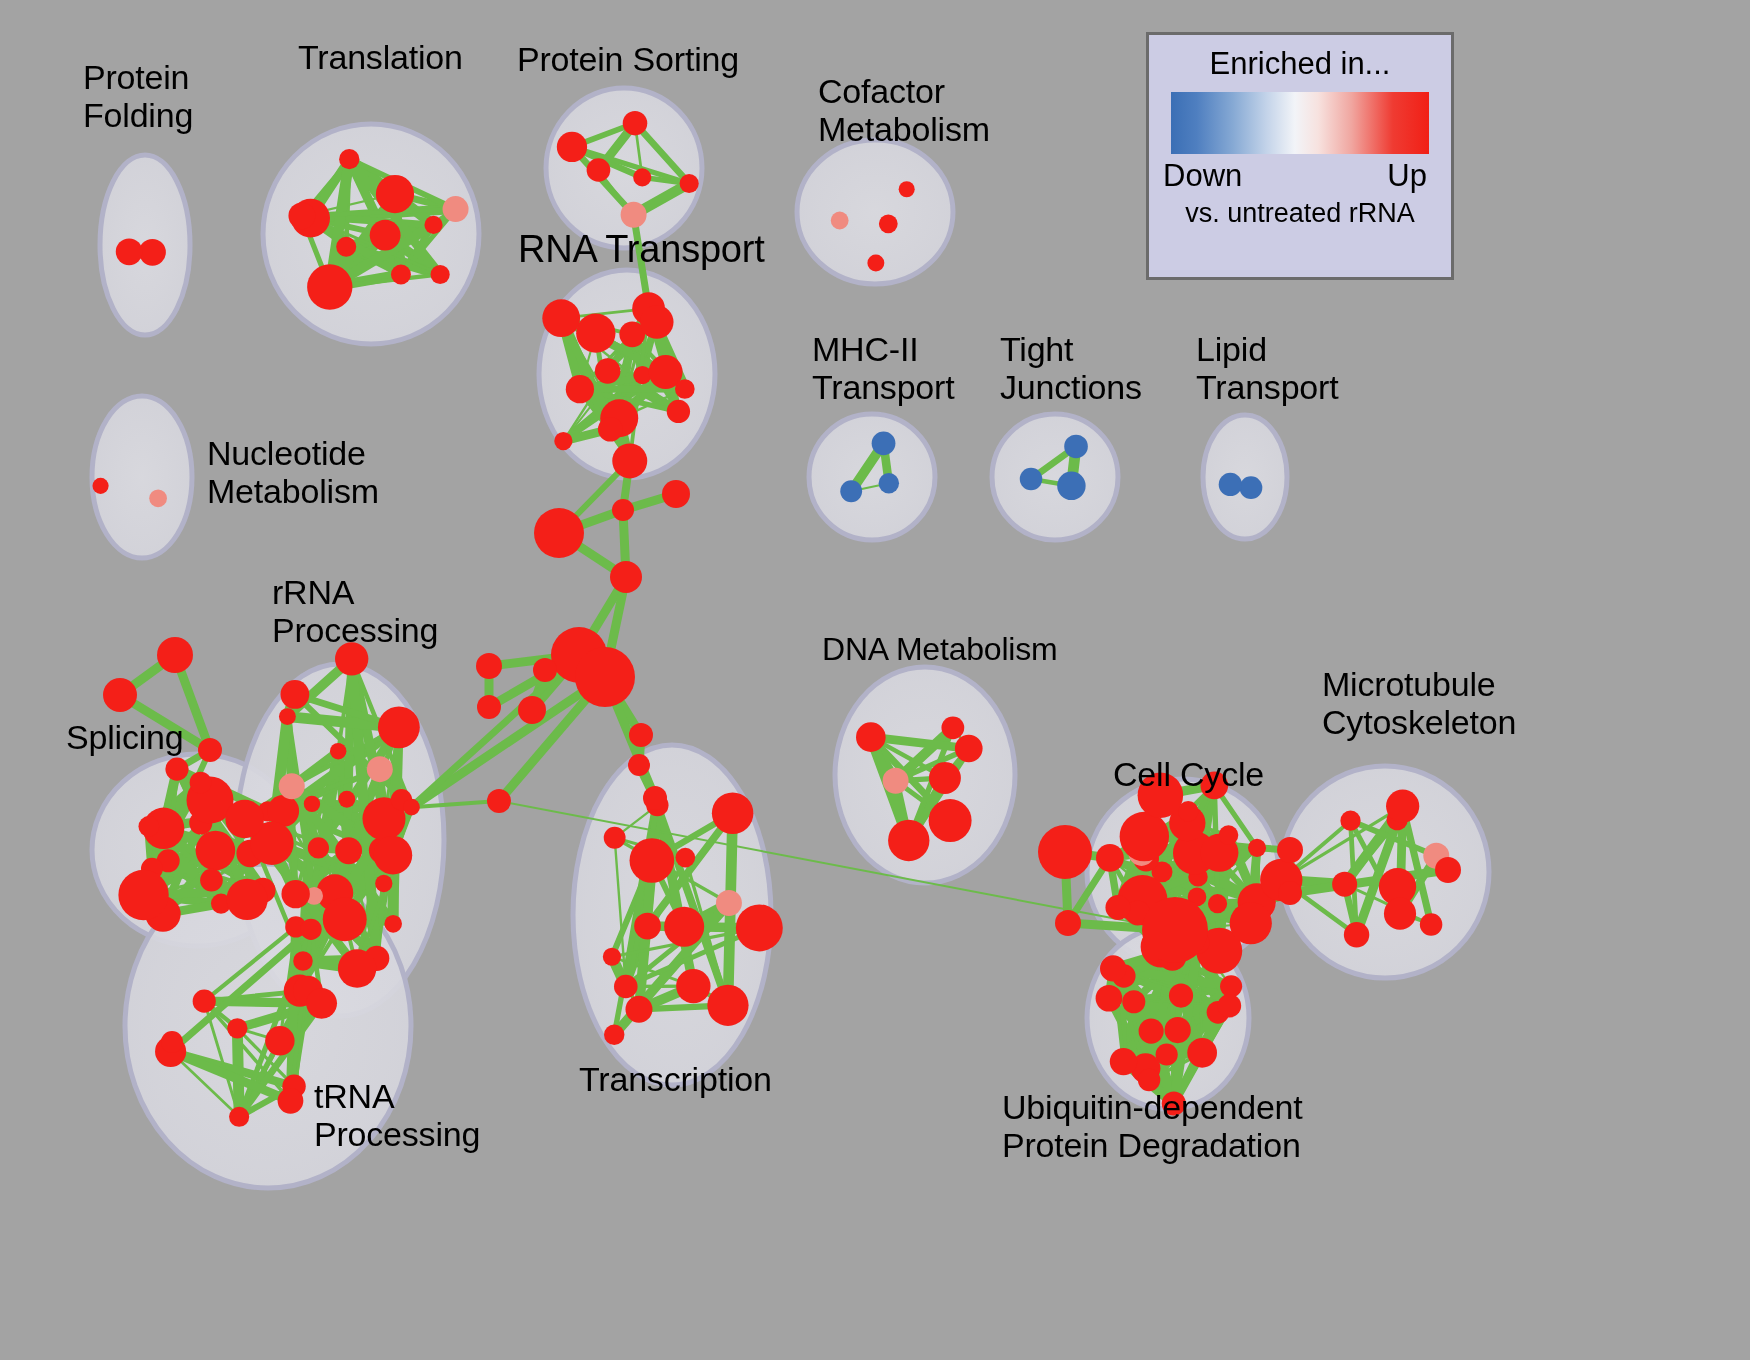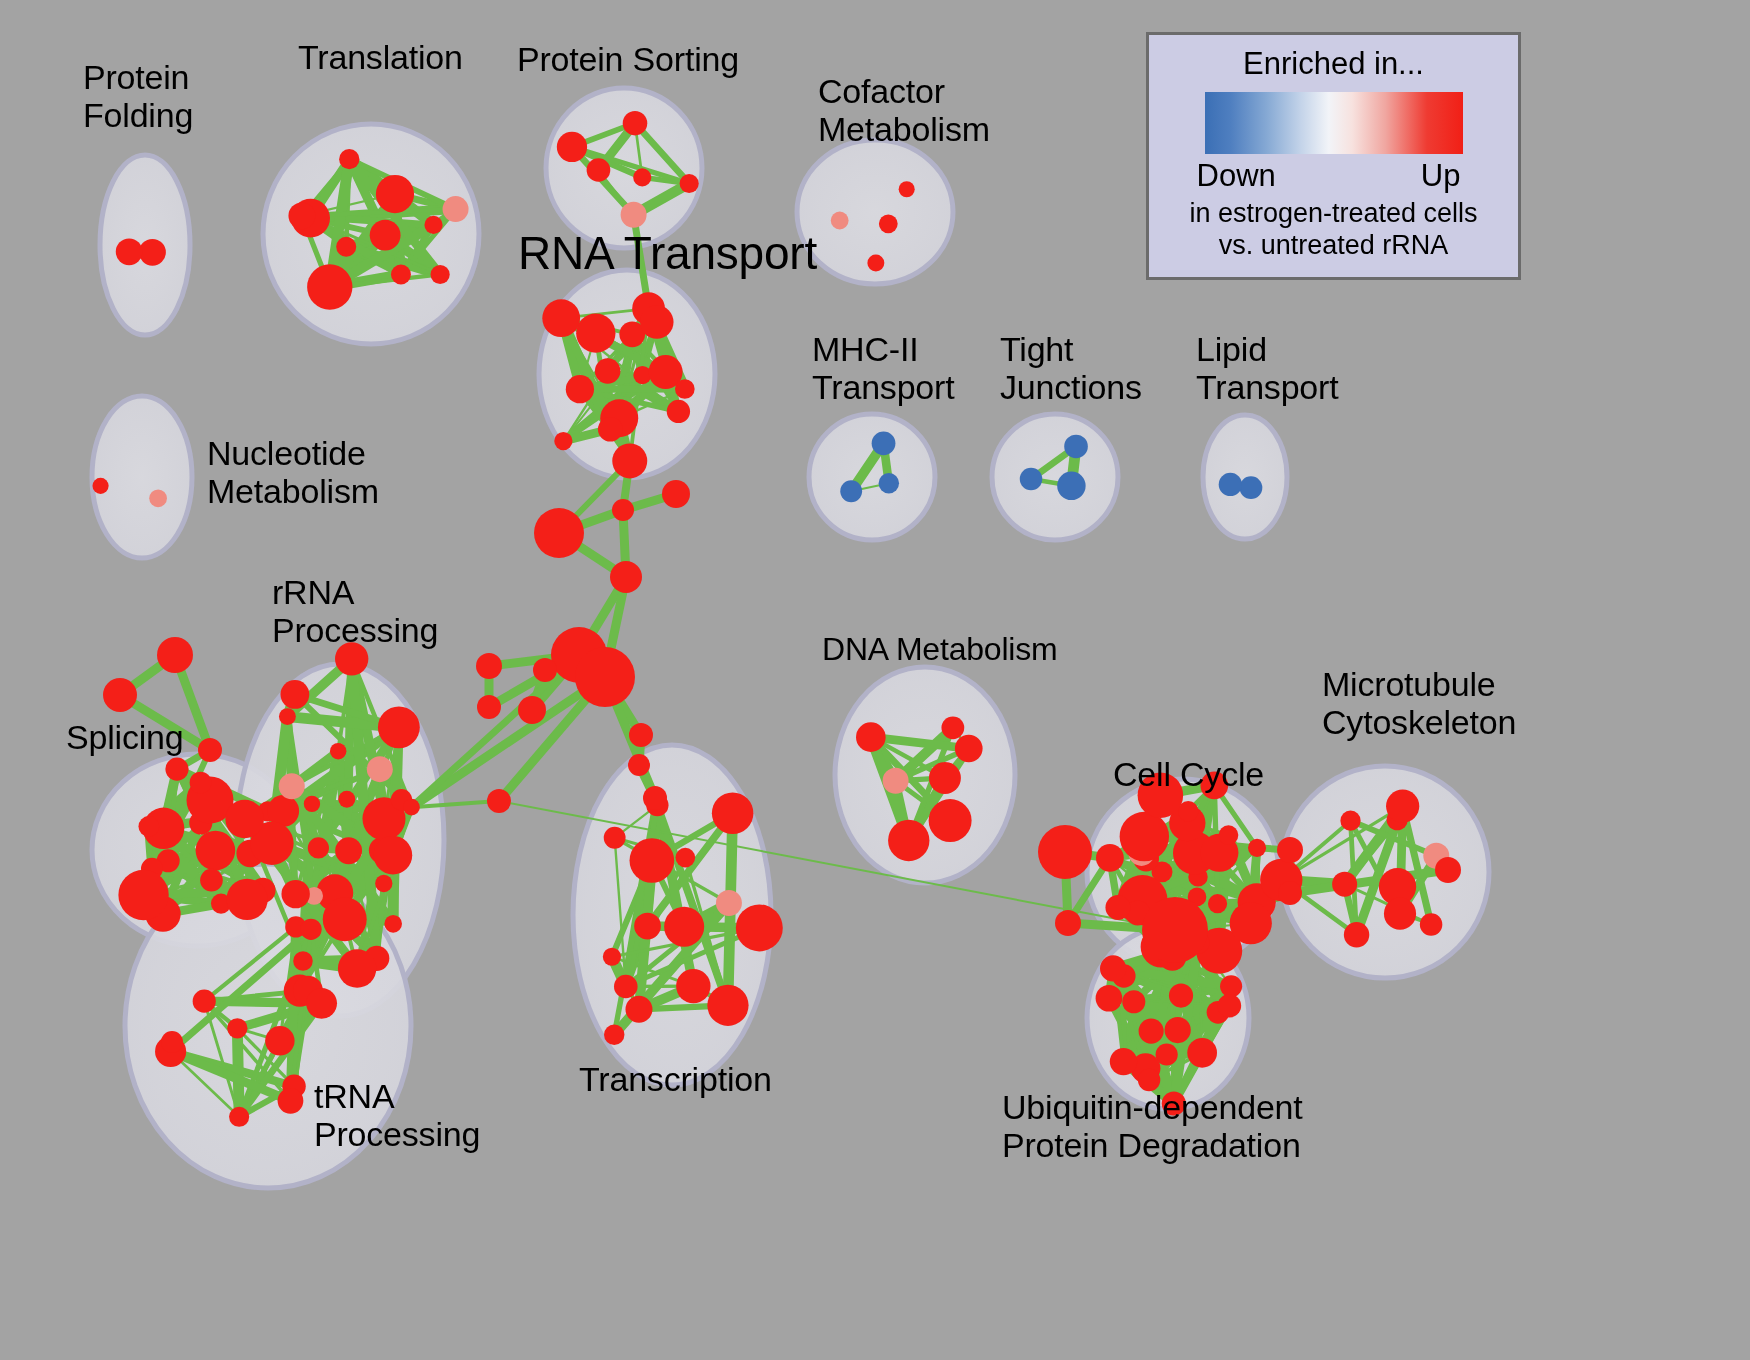--- a/index.html
+++ b/index.html
@@ -928,21 +928,21 @@
       </g>
   </svg>
 
   <div id="labels-layer">
       <div class="cluster-label" style="left: 83px; top: 58px; color: rgb(0, 0, 0); font-size: 34px;">Protein
 Folding</div>
       <div class="cluster-label" style="left: 298px; top: 38px; color: rgb(0, 0, 0); font-size: 34px;">Translation</div>
       <div class="cluster-label" style="left: 517px; top: 40px; color: rgb(0, 0, 0); font-size: 34px;">Protein Sorting</div>
       <div class="cluster-label" style="left: 818px; top: 72px; color: rgb(0, 0, 0); font-size: 34px;">Cofactor
 Metabolism</div>
-      <div class="cluster-label" style="left: 518px; top: 228px; color: rgb(0, 0, 0); font-size: 46px;">RNA Transport</div>
+      <div class="cluster-label" style="left: 518px; top: 228px; color: rgb(0, 0, 0); font-size: 38px;">RNA Transport</div>
       <div class="cluster-label" style="left: 812px; top: 330px; color: rgb(0, 0, 0); font-size: 34px;">MHC-II
 Transport</div>
       <div class="cluster-label" style="left: 1000px; top: 330px; color: rgb(0, 0, 0); font-size: 34px;">Tight
 Junctions</div>
       <div class="cluster-label" style="left: 1196px; top: 330px; color: rgb(0, 0, 0); font-size: 34px;">Lipid
 Transport</div>
       <div class="cluster-label" style="left: 207px; top: 434px; color: rgb(0, 0, 0); font-size: 34px;">Nucleotide
 Metabolism</div>
       <div class="cluster-label" style="left: 272px; top: 573px; color: rgb(0, 0, 0); font-size: 34px;">rRNA
 Processing</div>
@@ -951,24 +951,23 @@
       <div class="cluster-label" style="left: 1322px; top: 665px; color: rgb(0, 0, 0); font-size: 34px;">Microtubule
 Cytoskeleton</div>
       <div class="cluster-label" style="left: 1113px; top: 755px; color: rgb(0, 0, 0); font-size: 34px;">Cell Cycle</div>
       <div class="cluster-label" style="left: 579px; top: 1060px; color: rgb(0, 0, 0); font-size: 34px;">Transcription</div>
       <div class="cluster-label" style="left: 314px; top: 1077px; color: rgb(0, 0, 0); font-size: 34px;">tRNA
 Processing</div>
       <div class="cluster-label" style="left: 1002px; top: 1088px; color: rgb(0, 0, 0); font-size: 34px;">Ubiquitin-dependent
 Protein Degradation</div>
     </div>
 
-  <div id="legend-box" style="left:1146px; top:32px; width:375px; height:248px;">
+  <div id="legend-box" style="left:1146px; top:32px; width:308px; height:248px;">
     <div id="legend-title">Enriched in...</div>
     <div id="legend-gradient"></div>
     <div id="legend-ends">
       <span id="legend-down">Down</span>
       <span id="legend-up">Up</span>
     </div>
-    <div class="legend-sub">in estrogen-treated cells</div>
     <div class="legend-sub">vs. untreated rRNA</div>
   </div>
 
 </div>
 
 </body></html>

